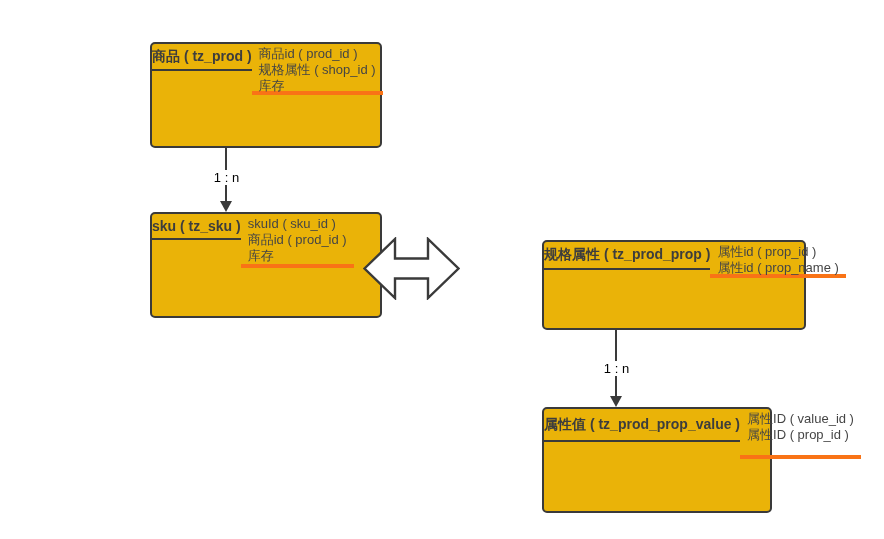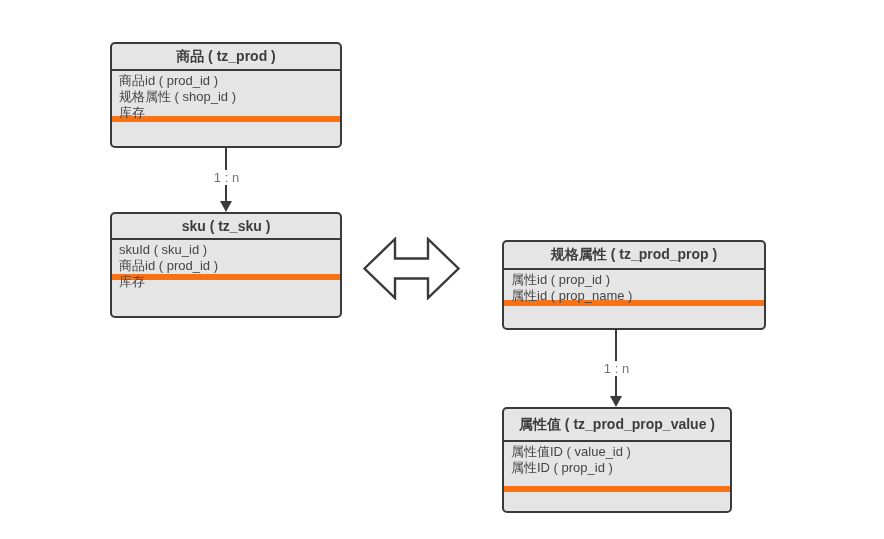--- a/index.html
+++ b/index.html
@@ -4,60 +4,60 @@
 <style>
   html,body { margin:0; padding:0; background:#ffffff; }
   .canvas {
     position:relative; width:884px; height:539px; background:#ffffff;
     font-family:"Liberation Sans","DejaVu Sans",sans-serif;
     color:#404040; overflow:hidden;
   }
   
   .etable {
     position:absolute; box-sizing:border-box;
-    border:2px solid #3a3a3a; border-radius:5px; background:#e5e5e5;
-    display:flex; flex-direction:column;
+    border:2px solid #3a3a3a; border-radius:5px; background:#eab308;
+    display:flex; flex-direction:row;margin-left:40px;
   }
   .etable .hdr {
     box-sizing:border-box; border-bottom:2px solid #3a3a3a;
     font-weight:bold; font-size:14px; color:#3d3d3d;
     display:flex; align-items:center; justify-content:center;
     white-space:nowrap;
   }
   .etable .bod {
-    box-sizing:border-box; border-bottom:6px solid #f97316;
+    box-sizing:border-box; border-bottom:4px solid #f97316;
     padding:2px 7px 0 7px; font-size:13px; line-height:16px; color:#454545;
   }
   .etable .ft { flex:1; }
   .field { white-space:nowrap; }
 
   #t-prod  { left:110px; top:42px;  width:232px; height:106px; }
   #t-prod  .hdr { height:27px; } #t-prod  .bod { height:51px; }
   #t-sku   { left:110px; top:212px; width:232px; height:106px; }
-  #t-sku   .hdr { height:26px; } #t-sku   .bod { height:40px; }
+  #t-sku   .hdr { height:26px; } #t-sku   .bod { height:54px; }
   #t-prop  { left:502px; top:240px; width:264px; height:90px; }
   #t-prop  .hdr { height:28px; } #t-prop  .bod { height:36px; }
   #t-value { left:502px; top:407px; width:230px; height:106px; }
   #t-value .hdr { height:33px; } #t-value .bod { height:50px; }
 
   
   .connector { position:absolute; width:13px; }
   .connector .vline {
     position:absolute; left:5px; top:0; bottom:9px; width:0;
     border-left:2px solid #3a3a3a;
   }
   .connector .ahead {
     position:absolute; bottom:0; left:0; width:0; height:0;
     border-left:6.5px solid transparent; border-right:6.5px solid transparent;
     border-top:11px solid #3a3a3a;
   }
   .connector .clabel {
     position:absolute; left:50%; transform:translateX(-50%);
     background:#ffffff; padding:0 3px; font-size:13px; line-height:15px;
-    color:#737373; white-space:nowrap;
+    color:#000000; white-space:nowrap;
   }
   #c1 { left:220px; top:148px; height:64px; }
   #c1 .clabel { top:22px; }
   #c2 { left:610px; top:330px; height:77px; }
   #c2 .clabel { top:31px; }
 
   
   .dblarrow { position:absolute; left:363px; top:237px; }
 </style>
 </head>
@@ -106,19 +106,19 @@
 
   <div class="connector" id="c2">
     <div class="vline"></div>
     <div class="ahead"></div>
     <span class="clabel">1 : n</span>
   </div>
 
   <div class="etable" id="t-value">
     <div class="hdr">属性值 ( tz_prod_prop_value )</div>
     <div class="bod">
-      <div class="field">属性值ID ( value_id )</div>
+      <div class="field">属性ID ( value_id )</div>
       <div class="field">属性ID ( prop_id )</div>
     </div>
     <div class="ft"></div>
   </div>
 
 </div>
 
 </body></html>

